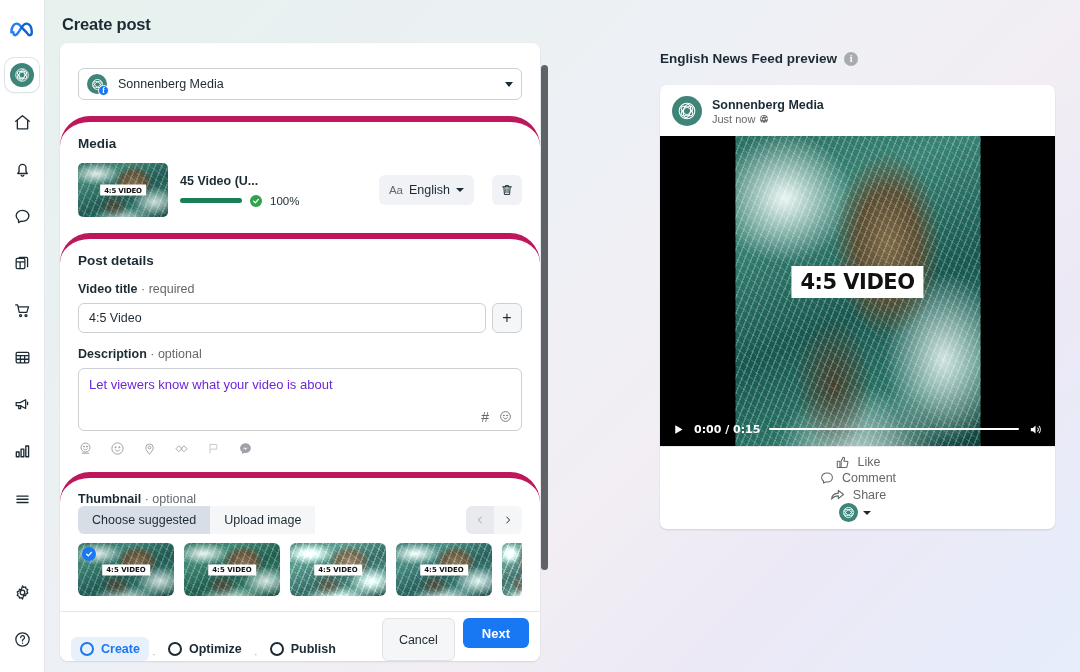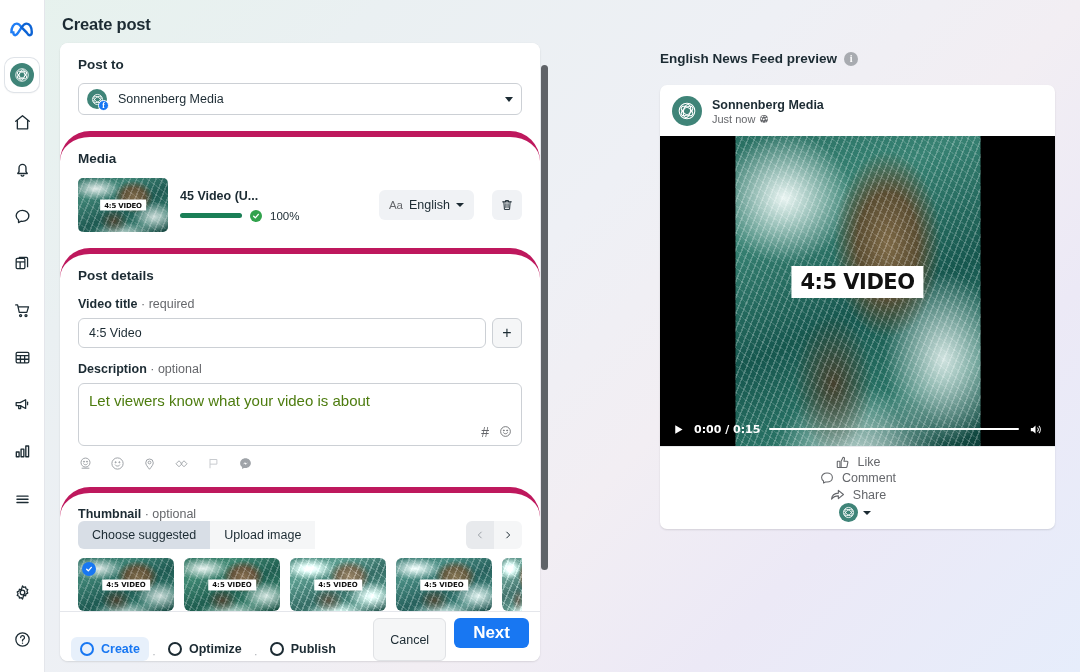--- a/index.html
+++ b/index.html
@@ -141,21 +141,21 @@
   }
   #title-add {
     width: 30px; height: 30px; border: 1px solid #ccd0d5; border-radius: 6px;
     background: #f5f6f7; display:flex;align-items:center;justify-content:center;
     font-size: 16px; color: #1c2b33; cursor: pointer; line-height: 1;
   }
   #desc-box {
     margin-top: 7px; height: 63px; border: 1px solid #ccd0d5; border-radius: 6px;
     position: relative; background: #fff; cursor: text;
   }
-  #desc-ph { position: absolute; left: 10px; top: 8px; font-size: 15px; color: #4d7c0f; }
+  #desc-ph { position: absolute; left: 10px; top: 8px; font-size: 13px; color: #6d28d9; }
   #desc-tools { position: absolute; right: 9px; bottom: 5px; display:flex; gap: 10px; align-items:center; color:#65676b; }
   #emoji-row { margin-top: 10px; display: flex; gap: 17px; align-items: center; }
   .erow-ic { color: #9fa3a8; cursor: pointer; display:flex; }
 
   
   #thumb-tabs { display: flex; align-items: center; }
   .tt {
     height: 28px; padding: 0 14px; display:flex; align-items:center;
     font-size: 12.5px; color: #1c2b33; background: #f5f6f7; cursor: pointer;
   }
@@ -185,21 +185,21 @@
   .step-lbl { font-size:12.5px;font-weight:bold;color:#1c2b33; }
   .step.active .step-lbl { color:#1877f2; }
   .step-dot { color:#b0b3b8; font-size: 12px; padding: 0 2px; }
   #footer-right { margin-left:auto; display:flex; gap:8px; }
   #btn-cancel {
     height:43px; padding: 0 16px; border-radius:6px; background:#f5f6f7; border:1px solid #e0e2e5;
     font-size:12.5px; color:#1c2b33; font-family:"Liberation Sans",sans-serif; cursor:pointer;
   }
   #btn-next {
     height:30px; padding: 0 19px; border-radius:6px; background:#1877f2; border:none;
-    font-size:17px; color:#fff; font-weight:bold; font-family:"Liberation Sans",sans-serif; cursor:pointer;
+    font-size:13px; color:#fff; font-weight:bold; font-family:"Liberation Sans",sans-serif; cursor:pointer;
   }
 
   
   #panel-scrollbar {
     position:absolute; left:541px; top:65px; width:7px; height:505px;
     background:#5f6368; border-radius:4px; z-index:40; cursor:pointer;
   }
 
   
   #preview-title {
@@ -335,21 +335,20 @@
     </div>
   </div>
 </div>
 
 <div id="page-title">Create post</div>
 
 <div id="composer">
   <div id="composer-scroll">
 
     <div class="section">
-      <div class="sec-title">Post to</div>
       <div id="select-posto">
         <div class="av-wrap">
           <div class="av-circle">
             <svg width="13" height="13" viewBox="0 0 24 24" fill="none" stroke="#ffffff" stroke-width="1.5">
               <circle cx="12" cy="12" r="9.4"></circle>
               <ellipse cx="12" cy="12" rx="8" ry="4.2" transform="rotate(35 12 12)"></ellipse>
               <ellipse cx="12" cy="12" rx="8" ry="4.2" transform="rotate(-35 12 12)"></ellipse>
             </svg>
           </div>
           <div class="fb-badge">f</div>

